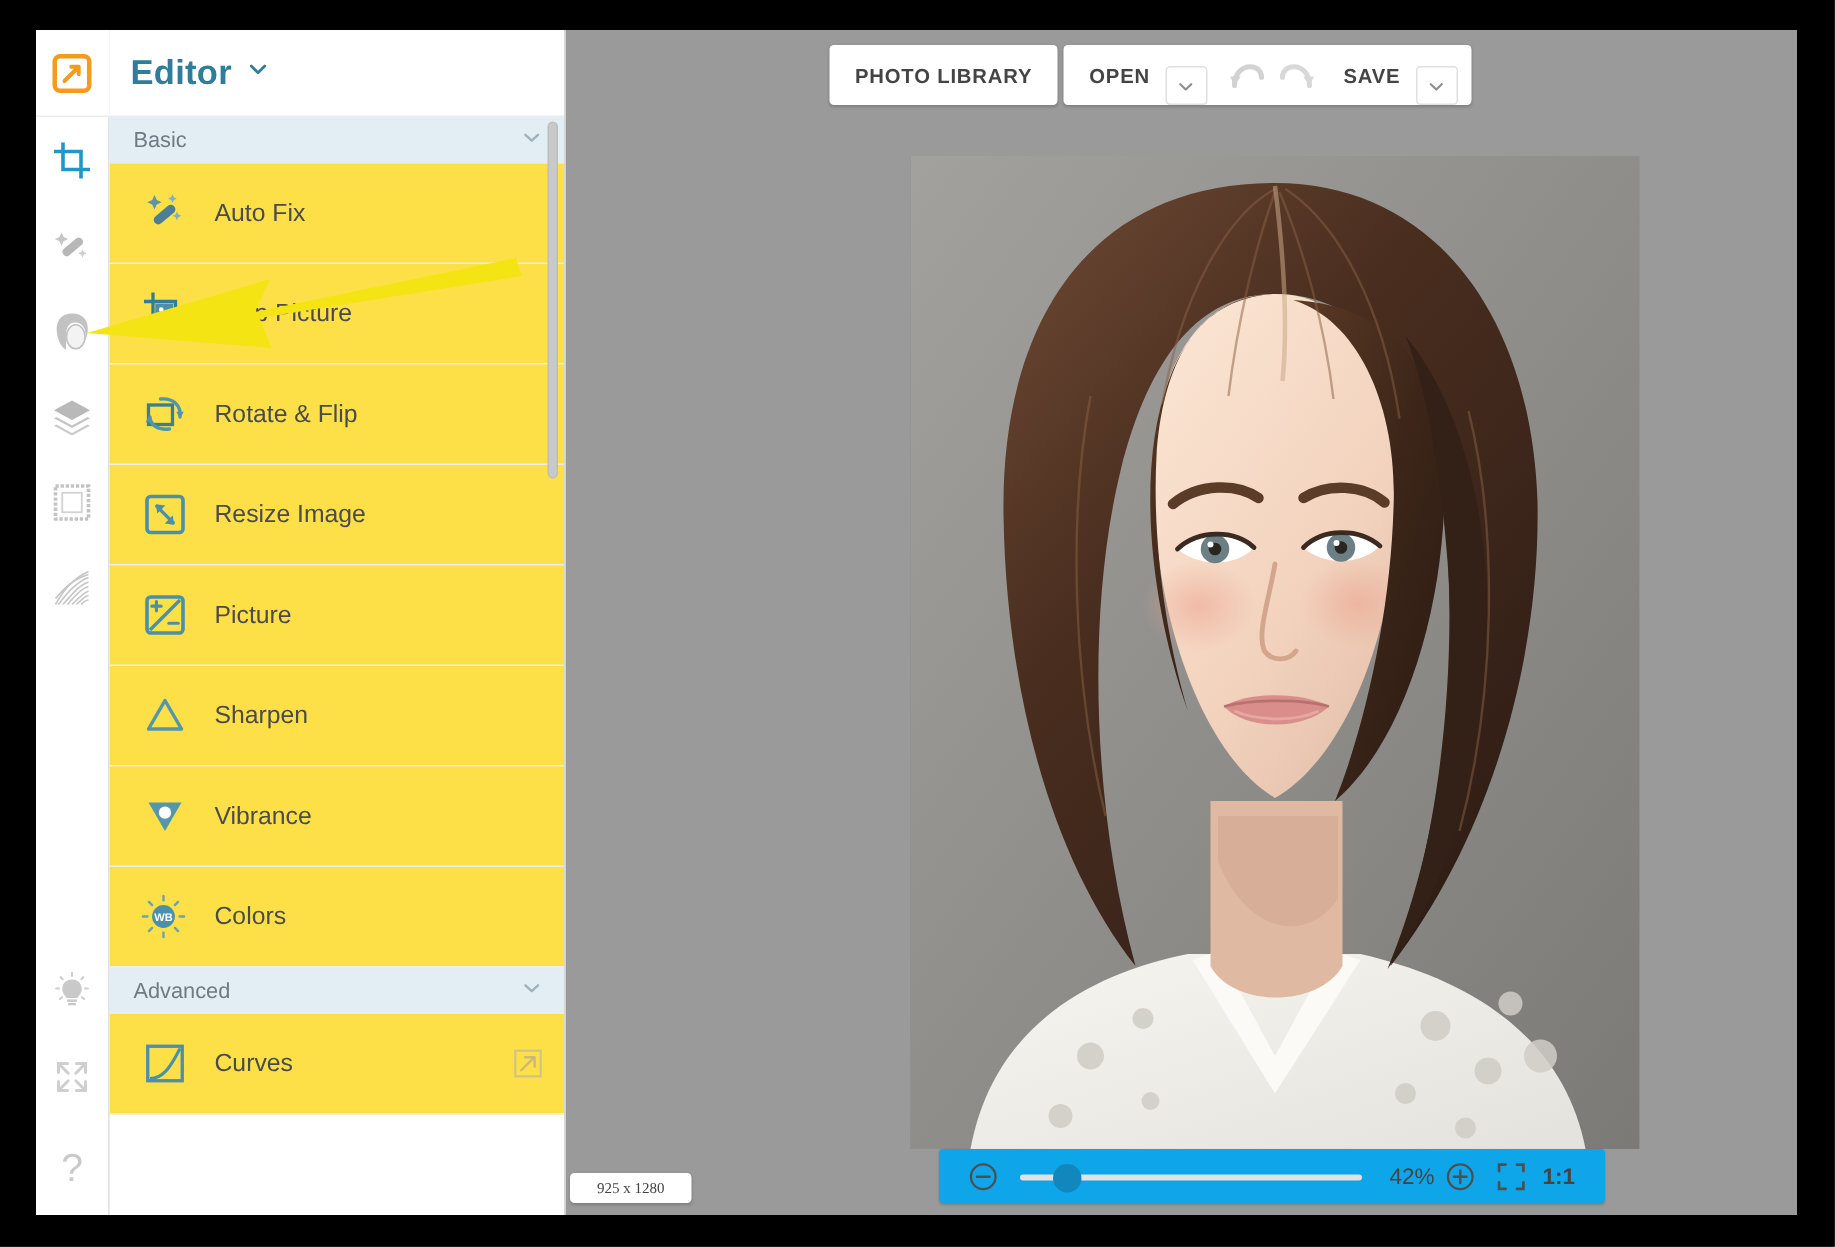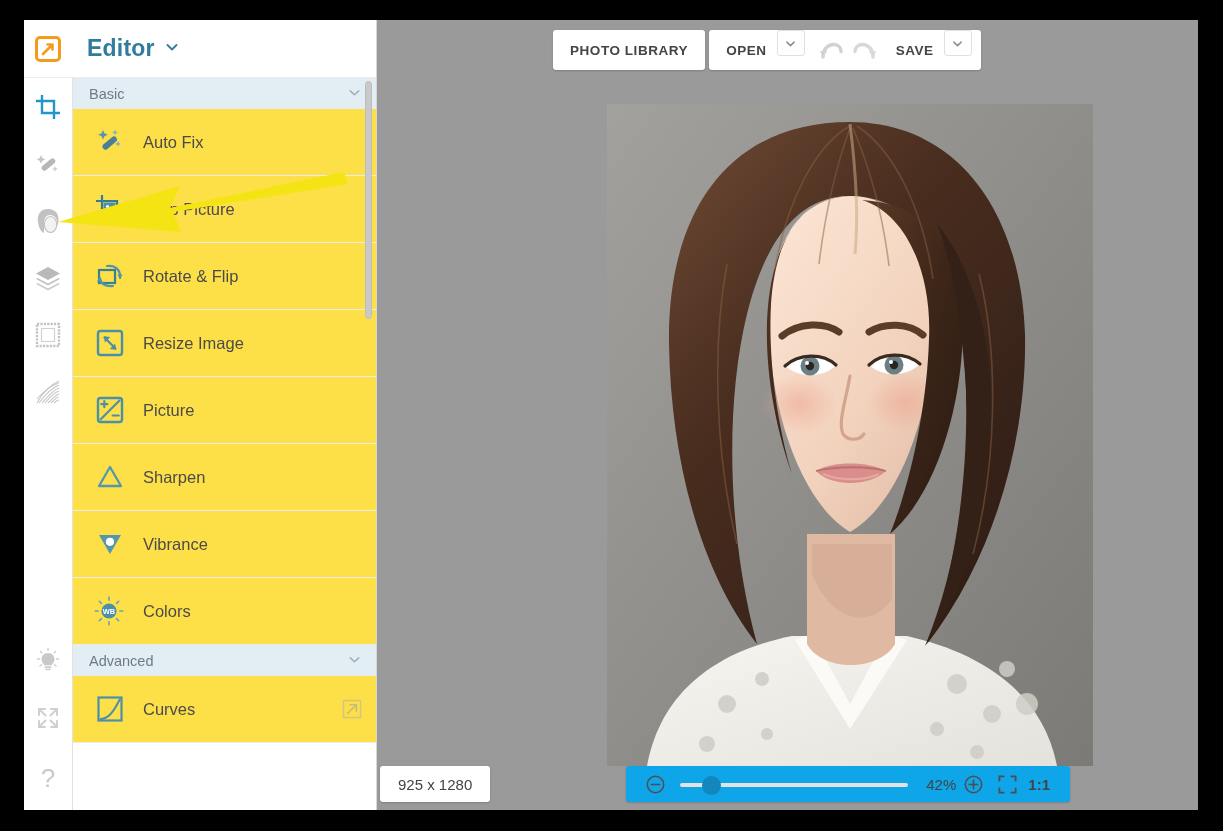--- a/index.html
+++ b/index.html
@@ -89,21 +89,21 @@
     background:#9a9a9a;
   }
 
   
   #toolbar{
     position:absolute; left:175px; top:10px;
     display:flex; gap:4px; align-items:stretch;
   }
   .tb-group{
     background:#fff; border-radius:3px;
-    display:flex; align-items:flex-start; height:40px;
+    display:flex; align-items:flex-end; height:40px;
     box-shadow:0 1px 2px rgba(0,0,0,.18);
   }
   .tb-btn{
     font-size:13.5px; font-weight:bold; letter-spacing:.55px;
     color:#444; padding:0 17px; height:40px;
     display:flex;align-items:center; cursor:pointer; white-space:nowrap;
   }
   .tb-caret{
     width:28px;height:26px;margin-right:9px;
     border:1px solid #e0e0e0; border-radius:3px;
@@ -114,23 +114,23 @@
   
   #photo{
     position:absolute; left:229px; top:84px; width:486px; height:662px;
     background:#8d8d8d; overflow:hidden;
   }
   #photo .bg{position:absolute;inset:0;background:linear-gradient(160deg,#9c9a97 0%,#8a8885 55%,#7e7c79 100%);}
 
   
   #dim-box{
     position:absolute; left:2px; bottom:8px;
-    background:#fff; border-radius:3px; height:36px;
+    background:#fff; border-radius:3px; height:20px;
     display:flex;align-items:center;padding:0 18px;
-    font-size:15px;color:#444; box-shadow:0 1px 2px rgba(0,0,0,.18);
+    font-size:10px;color:#444; box-shadow:0 1px 2px rgba(0,0,0,.18);font-family:Liberation Serif, serif;
   }
   #zoombar{
     position:absolute; left:248px; bottom:8px; width:444px; height:36px;
     background:#0ea5e9; border-radius:3px; display:flex; align-items:center;
     box-shadow:0 1px 2px rgba(0,0,0,.18); padding:0 12px; gap:0;
   }
   #zoombar .zb-ico{width:34px;height:36px;display:flex;align-items:center;justify-content:center;cursor:pointer;}
   #slider{position:relative; flex:1 1 auto; height:36px; margin:0 8px; cursor:pointer;}
   #slider .track{position:absolute;left:0;right:0;top:17px;height:4px;background:#e2e2e2;border-radius:2px;}
   #slider .knob{position:absolute;left:22px;top:10px;width:19px;height:19px;border-radius:50%;background:#1287bd;}

